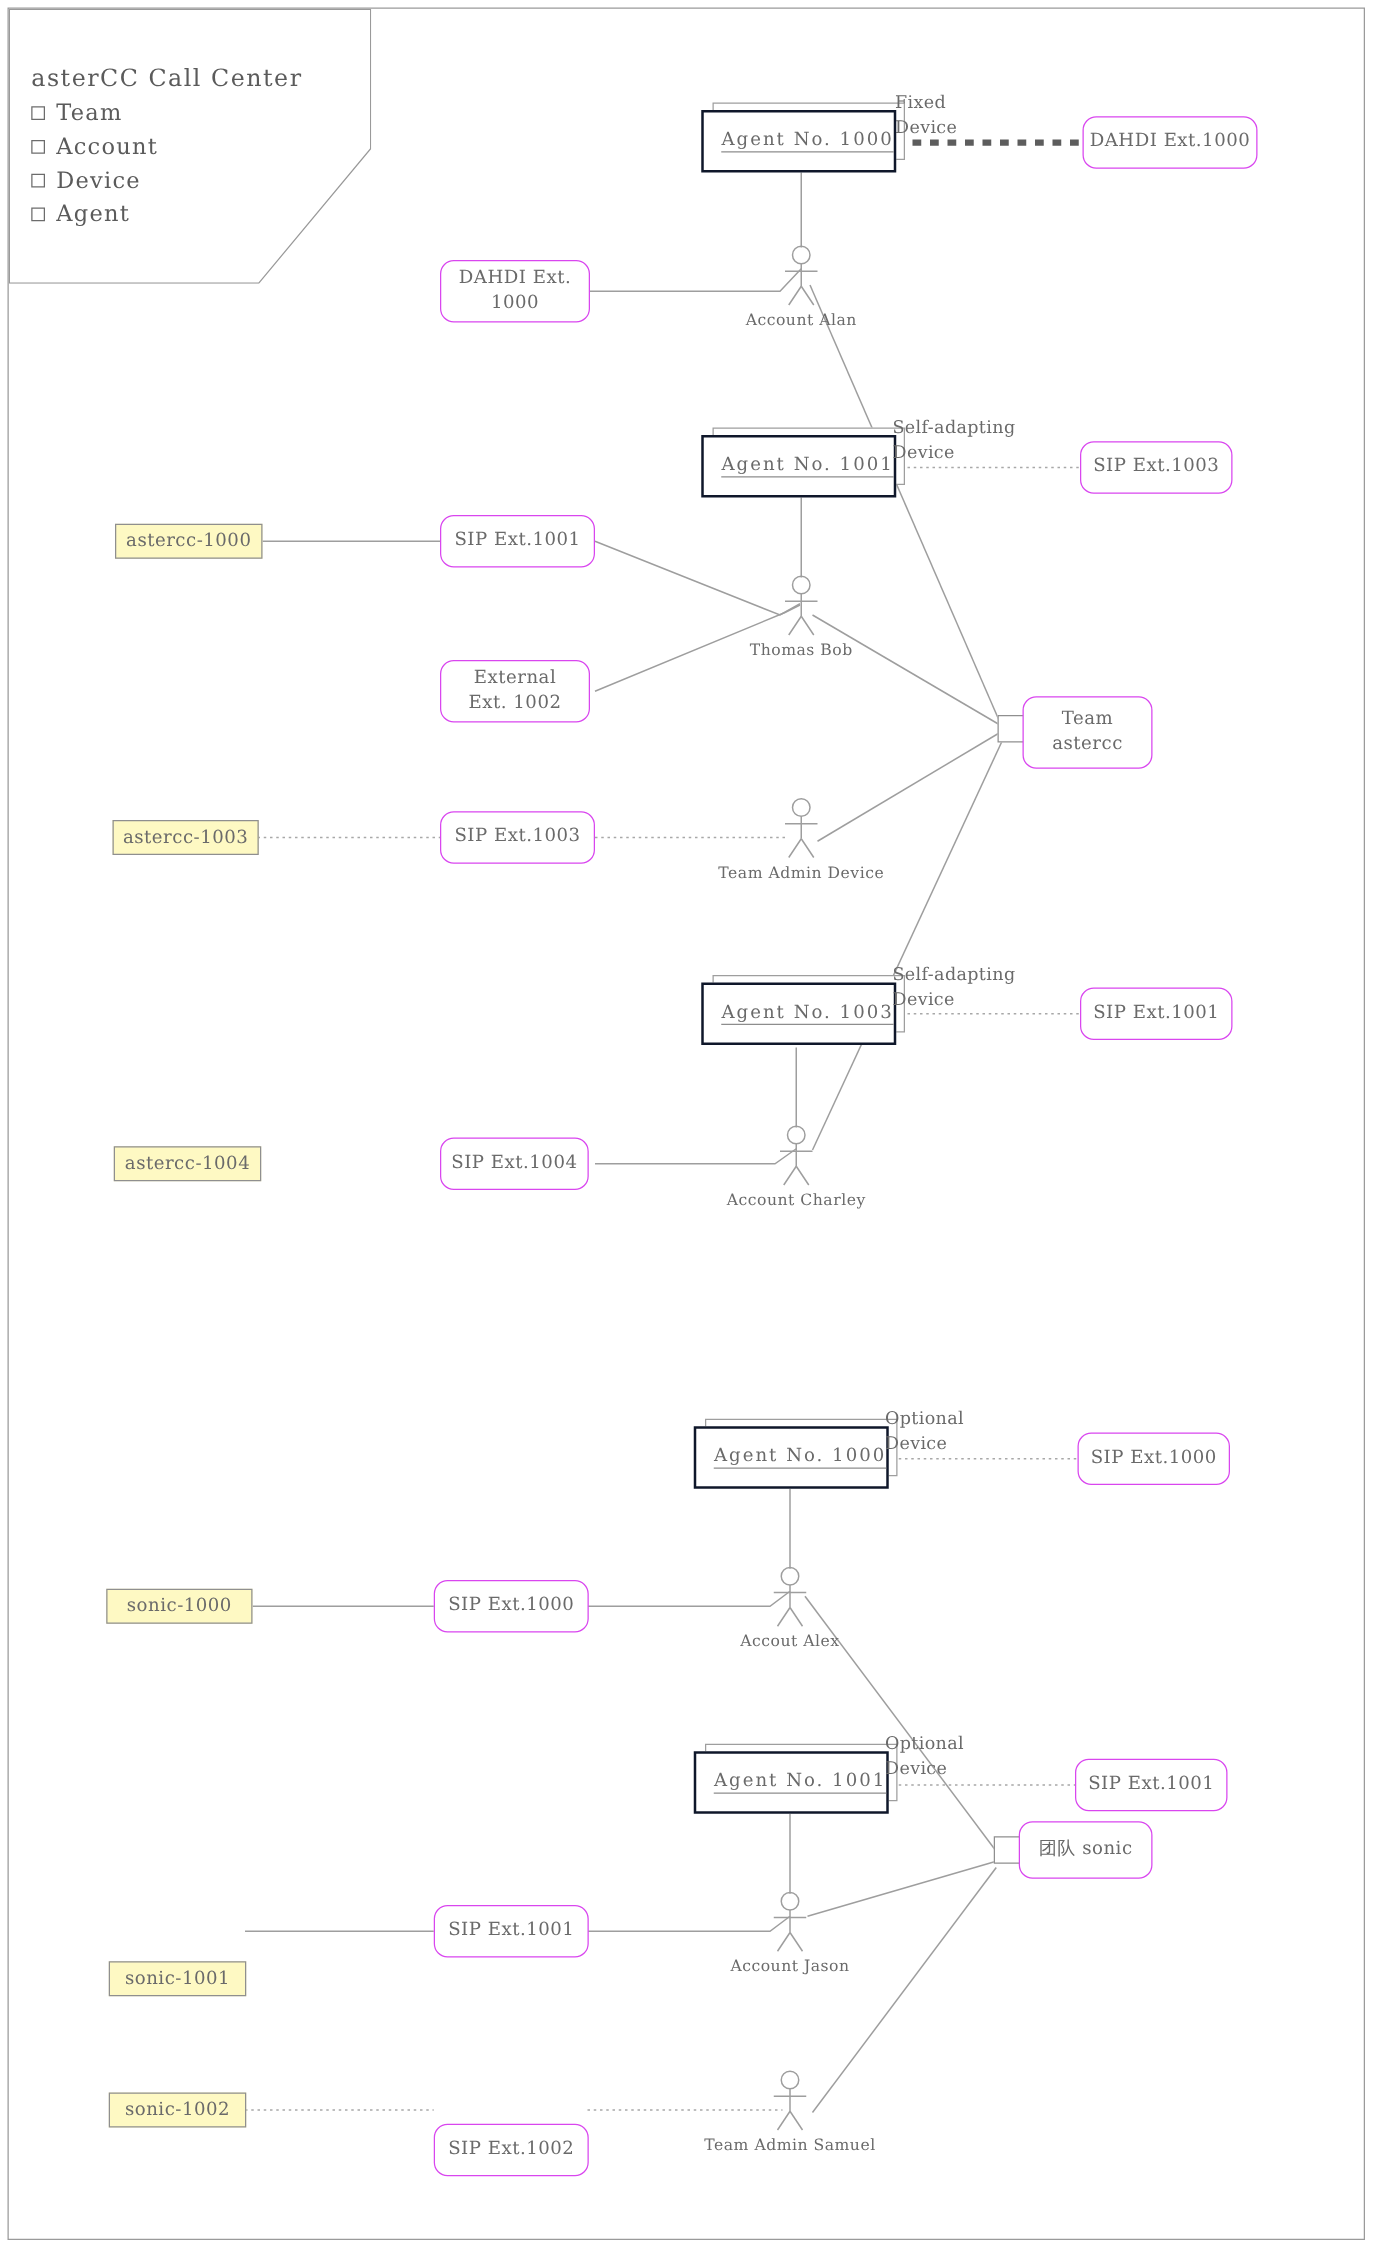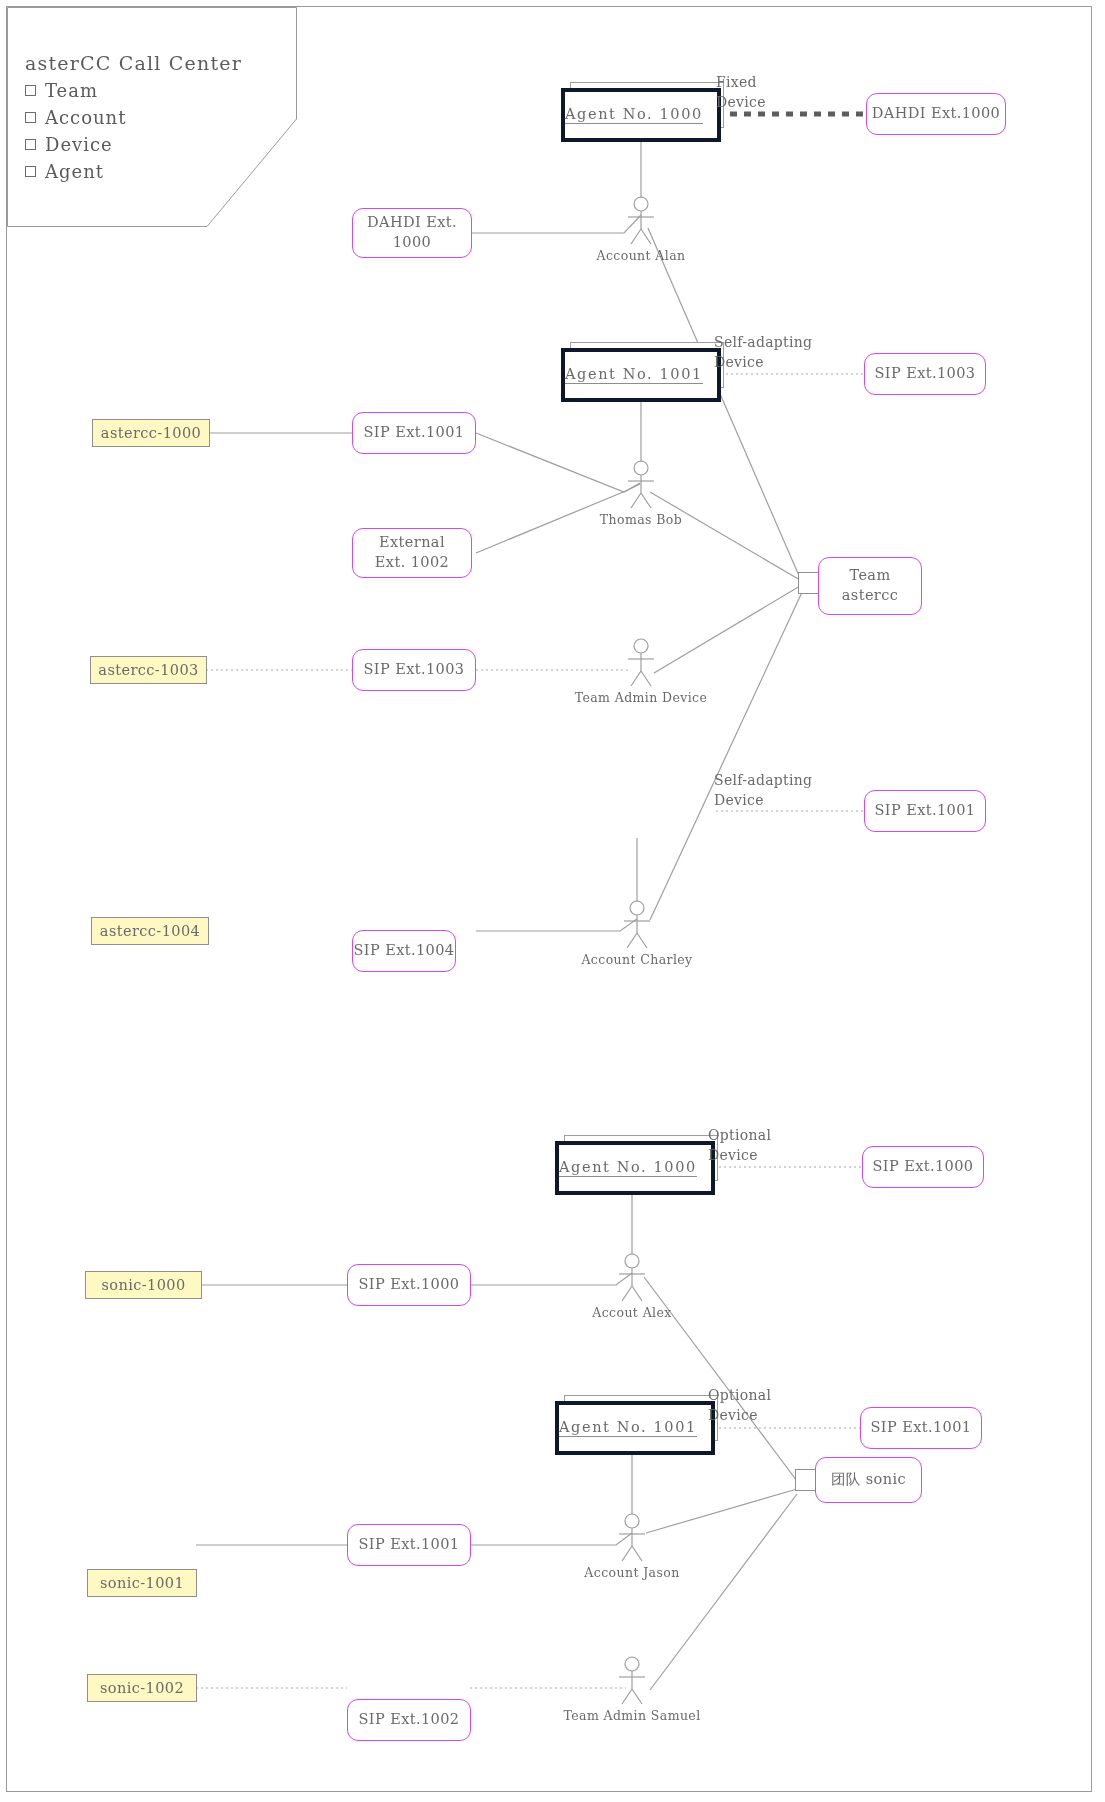--- a/index.html
+++ b/index.html
@@ -101,25 +101,25 @@
     font-size: 14.5px;
     letter-spacing: .4px;
   }
   .comp-back1 {
     position: absolute;
     border: 1px solid #9e9e9e;
     background: #fff;
   }
   .comp-main {
     position: absolute;
-    border: 4px solid #0f172a;
+    border: 2px solid #0f172a;
     background: #fff;
     display: flex;
     align-items: center;
-    justify-content: flex-start;
+    justify-content: flex-end;
   }
   .comp-label {
     color: #6a6a6a;
     font-size: 14.5px;
     letter-spacing: 1.6px;
     border-bottom: 1px solid #8d8d8d;
     padding-bottom: 1px;
     white-space: nowrap;
   }
 
@@ -271,20 +271,26 @@
 
   <div class="abs" style="left:561px; top:342px; width:170px; height:52px;">
     <div class="comp-back1" style="left:9px; top:0px; width:152px; height:44px;"></div>
     <div class="comp-main" style="left:0px; top:6px; width:152px; height:46px;">
       <span class="comp-label">Agent  No. 1001</span>
     </div>
   </div>
   <div class="edge-label" style="left:714px; top:332px;">Self-adapting
 Device</div>
 
+  <div class="abs" style="left:561px; top:780px; width:170px; height:52px;">
+    <div class="comp-back1" style="left:9px; top:0px; width:152px; height:44px;"></div>
+    <div class="comp-main" style="left:0px; top:6px; width:152px; height:46px;">
+      <span class="comp-label">Agent  No. 1003</span>
+    </div>
+  </div>
   <div class="edge-label" style="left:714px; top:770px;">Self-adapting
 Device</div>
 
   <div class="abs" style="left:555px; top:1135px; width:170px; height:52px;">
     <div class="comp-back1" style="left:9px; top:0px; width:152px; height:44px;"></div>
     <div class="comp-main" style="left:0px; top:6px; width:152px; height:46px;">
       <span class="comp-label">Agent  No. 1000</span>
     </div>
   </div>
   <div class="edge-label" style="left:708px; top:1125px;">Optional
@@ -308,21 +314,21 @@
 
   <div class="abs pill" style="left:352px; top:412px; width:124px; height:42px;">SIP Ext.1001</div>
 
   <div class="abs pill" style="left:352px; top:528px; width:120px; height:50px;">External
 Ext. 1002</div>
 
   <div class="abs pill" style="left:352px; top:649px; width:124px; height:42px;">SIP Ext.1003</div>
 
   <div class="abs pill" style="left:864px; top:790px; width:122px; height:42px;">SIP Ext.1001</div>
 
-  <div class="abs pill" style="left:352px; top:930px; width:104px; height:42px;">SIP Ext.1004</div>
+  <div class="abs pill" style="left:352px; top:910px; width:119px; height:42px;">SIP Ext.1004</div>
 
   <div class="abs pill" style="left:862px; top:1146px; width:122px; height:42px;">SIP Ext.1000</div>
 
   <div class="abs pill" style="left:347px; top:1264px; width:124px; height:42px;">SIP Ext.1000</div>
 
   <div class="abs pill" style="left:860px; top:1407px; width:122px; height:42px;">SIP Ext.1001</div>
 
   <div class="abs pill" style="left:347px; top:1524px; width:124px; height:42px;">SIP Ext.1001</div>
 
   <div class="abs pill" style="left:347px; top:1667px; width:124px; height:42px;margin-top:32px;">SIP Ext.1002</div>

